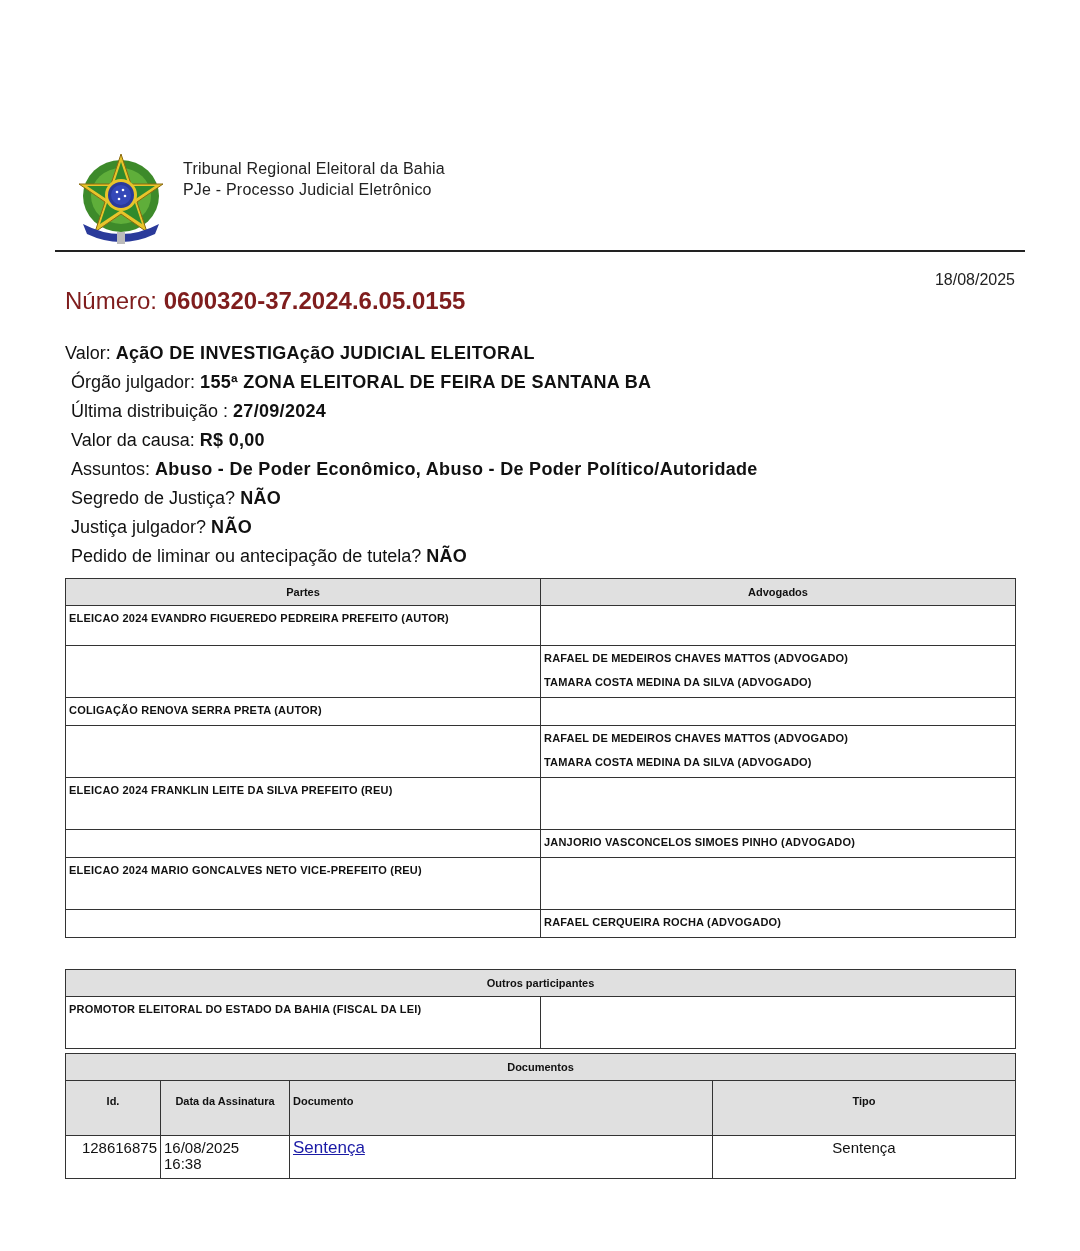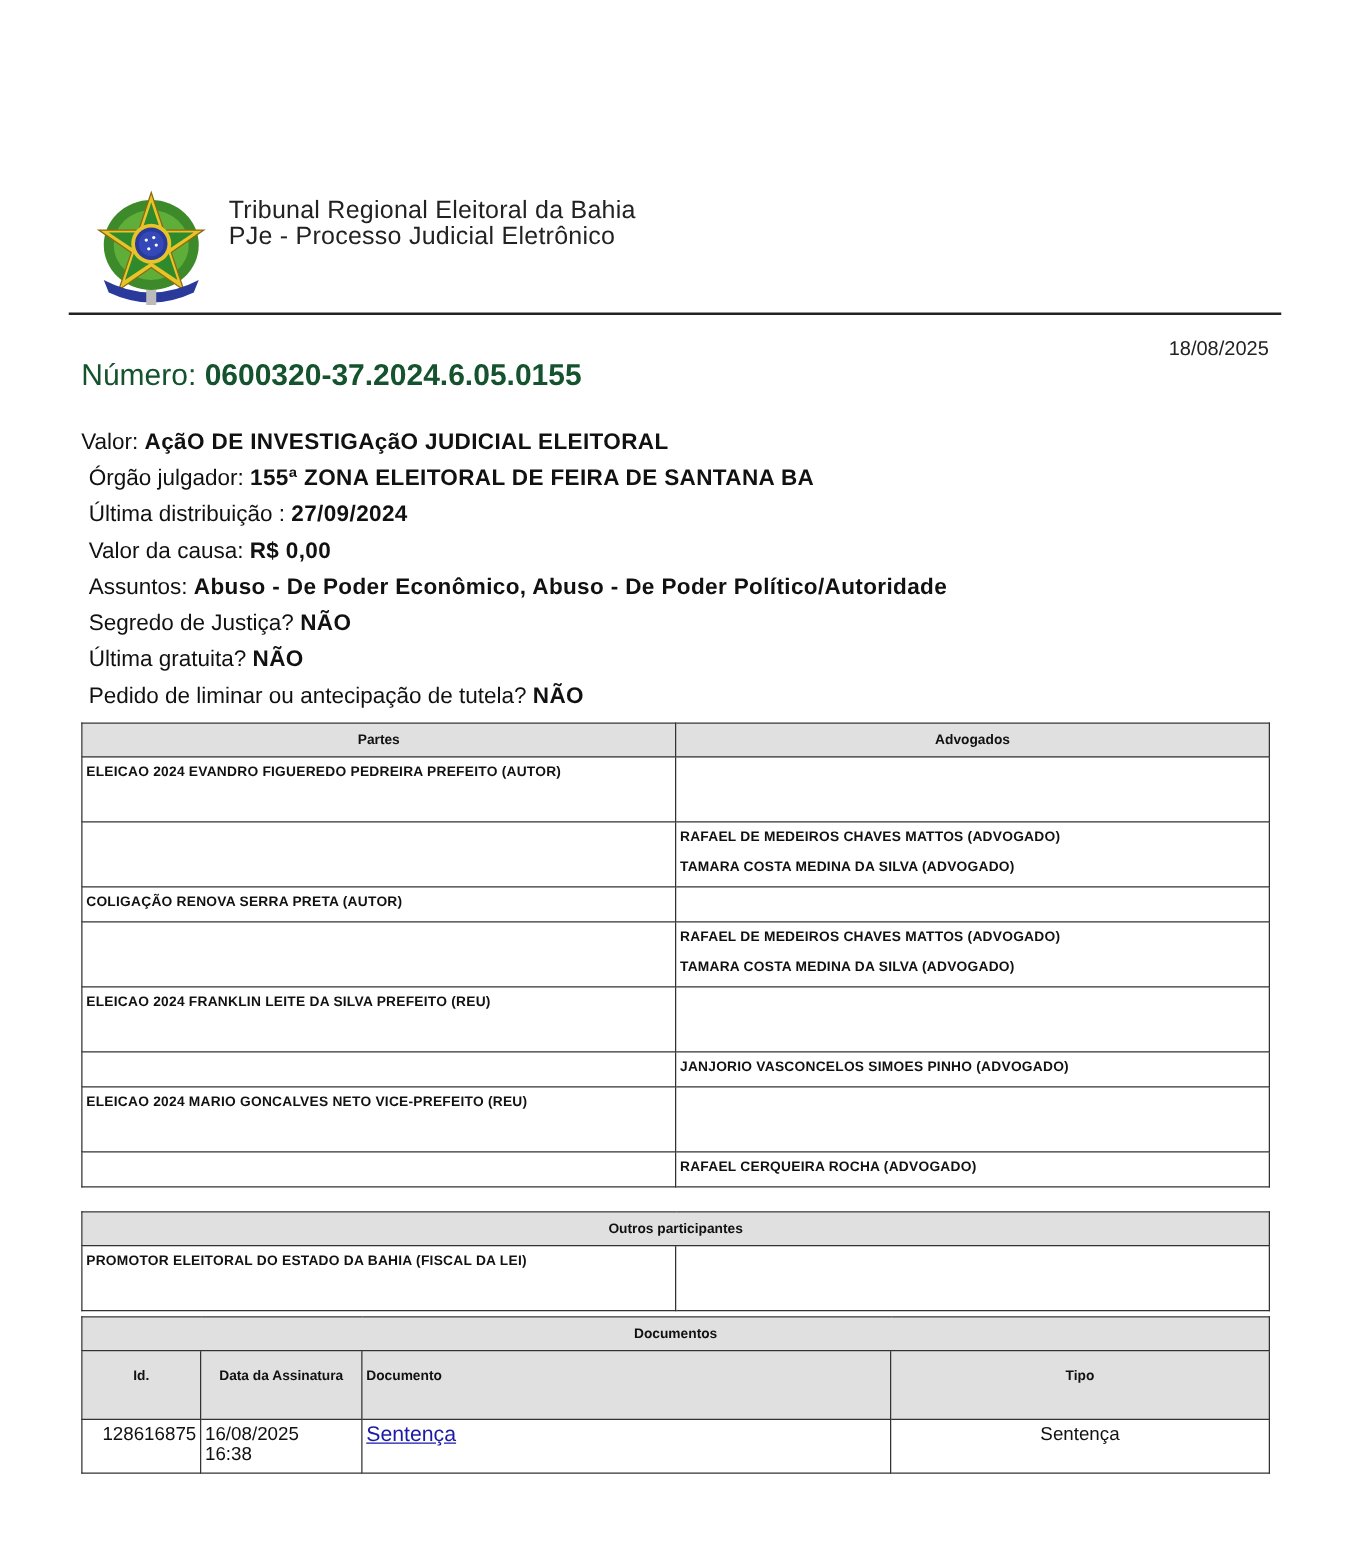--- a/index.html
+++ b/index.html
@@ -1,21 +1,21 @@
 <!DOCTYPE html>
 <html><head>
 <meta charset="utf-8">
 <style>
   html, body { margin:0; padding:0; background:#ffffff; }
   body { width:1080px; height:1251px; position:relative; font-family:"Liberation Sans", sans-serif; color:#111; overflow:hidden; }
   .header { position:absolute; left:55px; top:140px; width:970px; height:110px; border-bottom:2px solid #222; }
   .logo { position:absolute; left:20px; top:8px; width:92px; height:98px; }
-  .head-text { position:absolute; left:128px; top:18px; font-size:20px; line-height:21px; color:#222; letter-spacing:0.2px; }
+  .head-text { position:absolute; left:128px; top:18px; font-size:16px; line-height:21px; color:#222; letter-spacing:0.2px; }
   .date { position:absolute; right:65px; top:271px; font-size:16px; color:#222; }
-  .numero { position:absolute; left:65px; top:287px; font-size:24px; color:#14532d; }
+  .numero { position:absolute; left:65px; top:287px; font-size:24px; color:#7f1d1d; }
   .numero b { font-weight:bold; }
   .fields { position:absolute; left:65px; top:341px; font-size:18px; }
   .field { height:29px; line-height:24px; white-space:nowrap; }
   .field.indent { padding-left:6px; }
   .field b { font-weight:bold; letter-spacing:0.3px; }
   table { border-collapse:collapse; position:absolute; left:65px; width:950px; table-layout:fixed; }
   td, th { border:1px solid #333; font-size:11px; vertical-align:top; padding:0 3px; }
   th { background:#e0e0e0; font-weight:bold; text-align:center; height:26px; line-height:26px; }
   td.b { font-weight:bold; line-height:24px; letter-spacing:0.2px; }
   .partes { top:578px; }
@@ -57,35 +57,35 @@
   <span>Número: </span><b>0600320-37.2024.6.05.0155</b>
 </div>
 
 <div class="fields">
   <div class="field"><span>Valor: </span><b>AçãO DE INVESTIGAçãO JUDICIAL ELEITORAL</b></div>
   <div class="field indent"><span>Órgão julgador: </span><b>155ª ZONA ELEITORAL DE FEIRA DE SANTANA BA</b></div>
   <div class="field indent"><span>Última distribuição : </span><b>27/09/2024</b></div>
   <div class="field indent"><span>Valor da causa: </span><b>R$ 0,00</b></div>
   <div class="field indent"><span>Assuntos: </span><b>Abuso - De Poder Econômico, Abuso - De Poder Político/Autoridade</b></div>
   <div class="field indent"><span>Segredo de Justiça? </span><b>NÃO</b></div>
-  <div class="field indent"><span>Última gratuita? </span><b>NÃO</b></div>
+  <div class="field indent"><span>Justiça julgador? </span><b>NÃO</b></div>
   <div class="field indent"><span>Pedido de liminar ou antecipação de tutela? </span><b>NÃO</b></div>
 </div>
 
 <table class="partes">
   <colgroup>
       <col style="width:475px">
       <col style="width:475px">
     </colgroup>
   <tbody>
       <tr>
     <th>Partes</th>
     <th>Advogados</th>
   </tr>
-  <tr style="height:52px">
+  <tr style="height:40px">
     <td class="b">ELEICAO 2024 EVANDRO FIGUEREDO PEDREIRA PREFEITO (AUTOR)</td>
     <td class="b"></td>
   </tr>
   <tr style="height:52px">
     <td class="b"></td>
     <td class="b" style="white-space:pre-line">RAFAEL DE MEDEIROS CHAVES MATTOS (ADVOGADO)
 TAMARA COSTA MEDINA DA SILVA (ADVOGADO)</td>
   </tr>
   <tr style="height:28px">
     <td class="b">COLIGAÇÃO RENOVA SERRA PRETA (AUTOR)</td>

